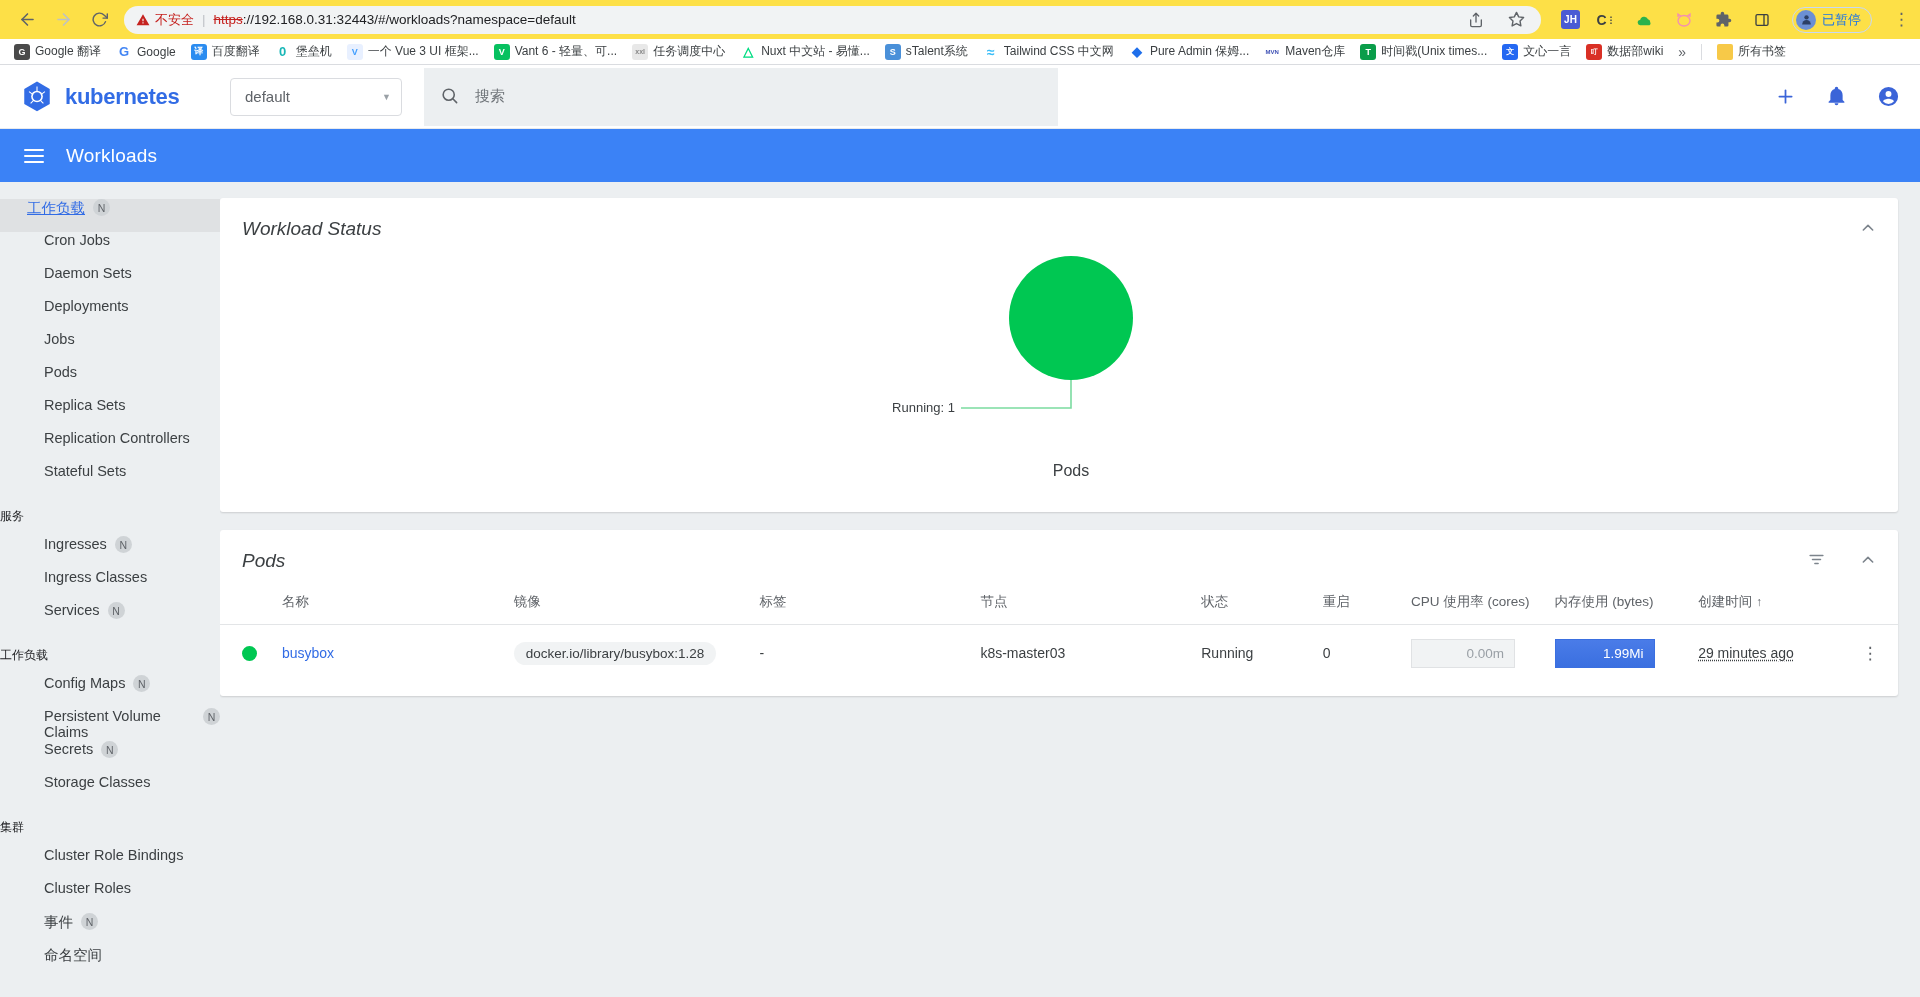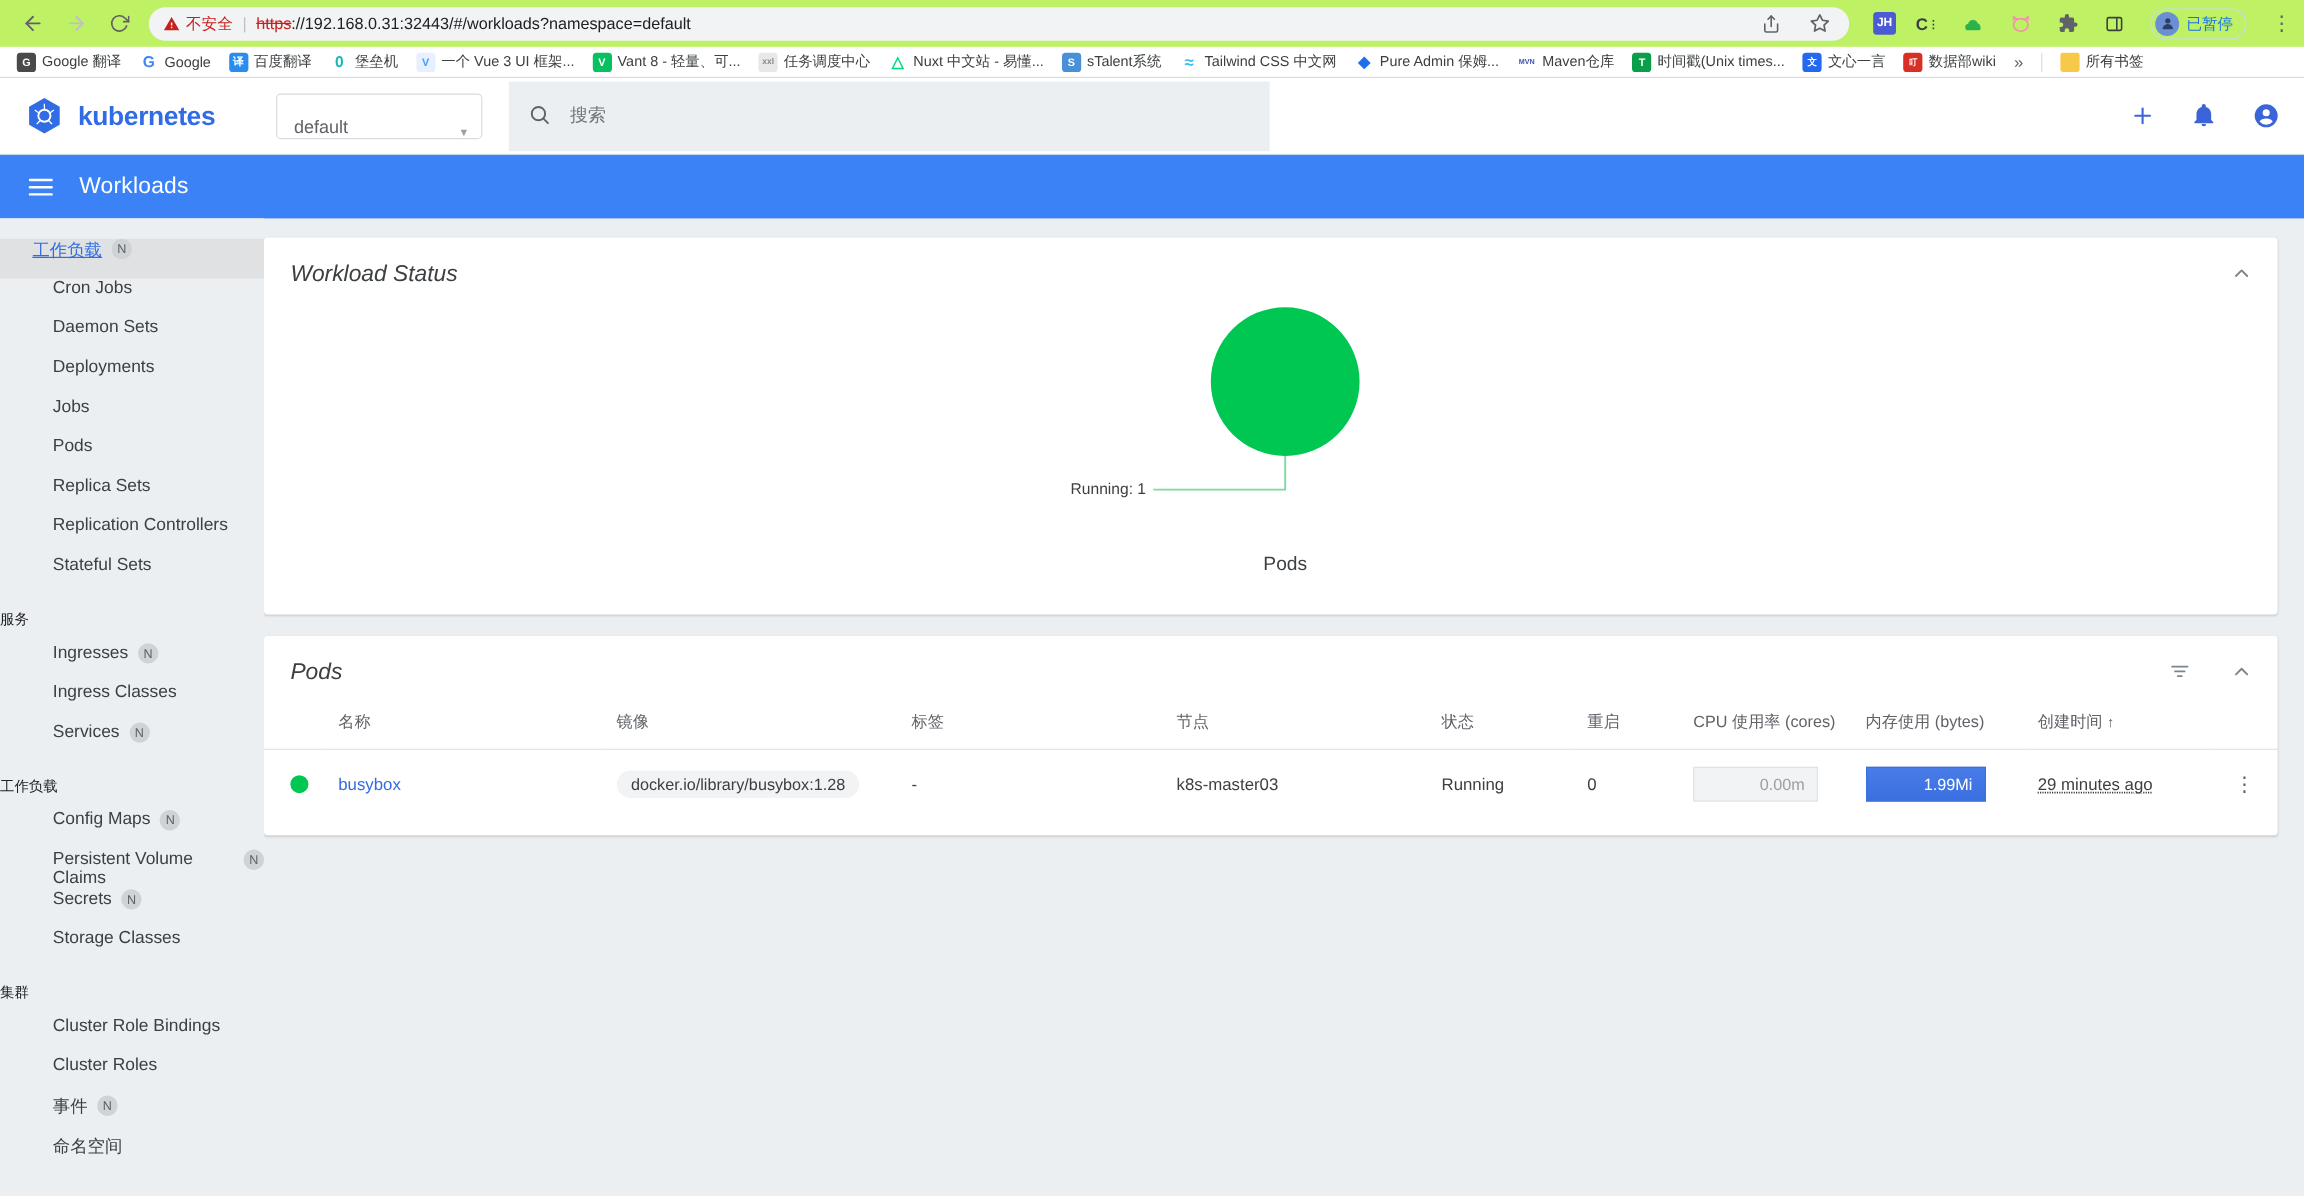--- a/index.html
+++ b/index.html
@@ -5,21 +5,21 @@
   * { box-sizing: border-box; margin: 0; padding: 0; }
   html, body { width: 1920px; height: 997px; overflow: hidden; }
   body {
     font-family: "Liberation Sans", sans-serif;
     background: #eceff1;
     font-size: 14px;
     color: #333;
   }
 
   
-  #browser-chrome { background: #bef264; }
+  #browser-chrome { background: #fde047; }
   .chrome-toolbar {
     height: 39px;
     display: flex;
     align-items: center;
     padding: 0 10px;
     gap: 2px;
   }
   .nav-btn {
     width: 34px; height: 34px;
     display: flex; align-items: center; justify-content: center;
@@ -100,21 +100,21 @@
     align-items: center;
     padding: 0 20px;
     border-bottom: 1px solid #e8eaed;
   }
   .logo-wrap { display: flex; align-items: center; gap: 11px; width: 186px; flex: none; }
   .logo-mark { width: 34px; height: 34px; flex: none; }
   .logo-text { color: #326ce5; font-size: 22px; font-weight: 600; letter-spacing: -0.3px; }
   .ns-select {
     width: 172px; height: 38px;
     border: 1px solid #dadce0; border-radius: 4px;
-    display: flex; align-items: flex-end;
+    display: flex; align-items: center;
     padding: 0 10px 0 14px;
     color: #5f6368; font-size: 15px;
     margin-left: 24px; flex: none;
   }
   .ns-caret { margin-left: auto; font-size: 9px; color: #9aa0a6; }
   .search-box {
     flex: 1;
     height: 58px;
     background: #eceff1;
     margin-left: 22px;
@@ -352,21 +352,21 @@
     <div class="bm">
       <span class="bm-ico" style="background:#fff;color:#1ab7b7;font-size:13px">0</span>
       <span>堡垒机</span>
     </div>
     <div class="bm">
       <span class="bm-ico" style="background:#e8f0ff;color:#409eff">V</span>
       <span>一个 Vue 3 UI 框架...</span>
     </div>
     <div class="bm">
       <span class="bm-ico" style="background:#07c160">V</span>
-      <span>Vant 8 - 轻量、可...</span>
+      <span>Vant 6 - 轻量、可...</span>
     </div>
     <div class="bm">
       <span class="bm-ico" style="background:#e8e8e8;color:#888;font-size:7px">xxl</span>
       <span>任务调度中心</span>
     </div>
     <div class="bm">
       <span class="bm-ico" style="background:#fff;color:#00dc82;font-size:13px">△</span>
       <span>Nuxt 中文站 - 易懂...</span>
     </div>
     <div class="bm">

